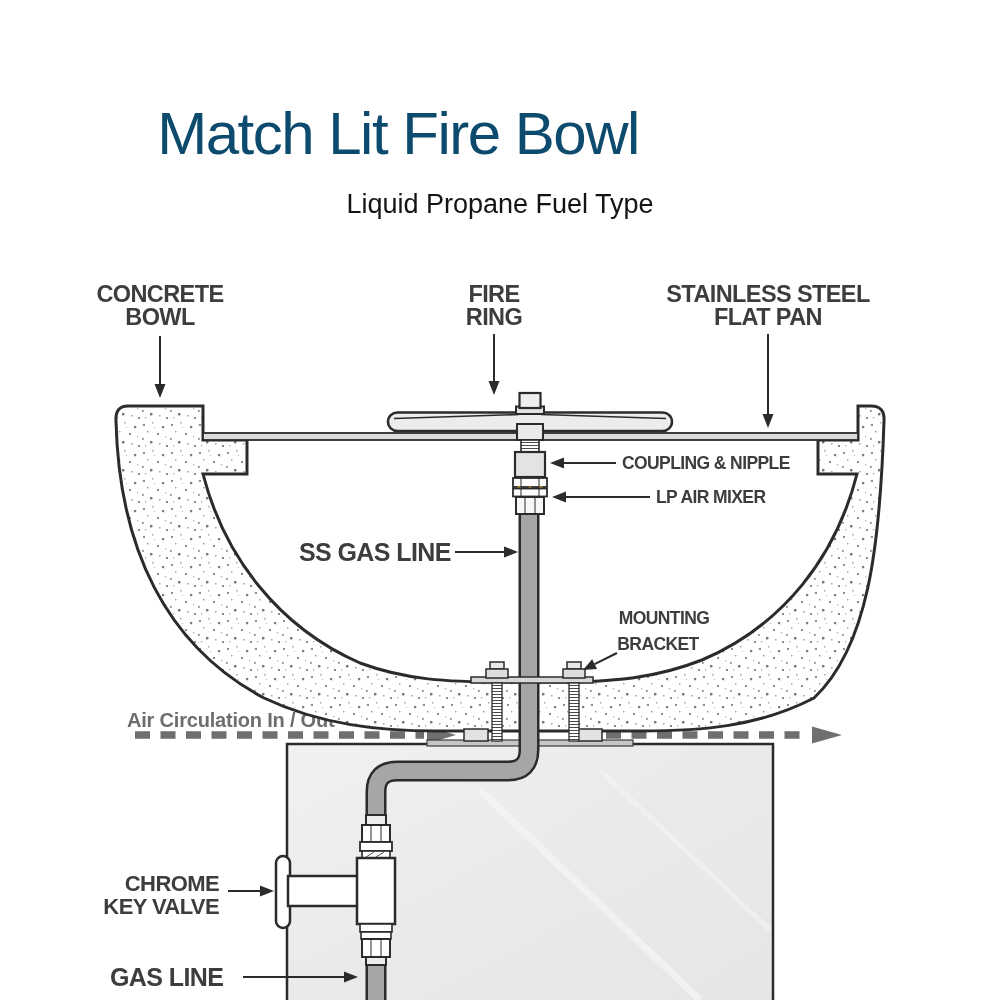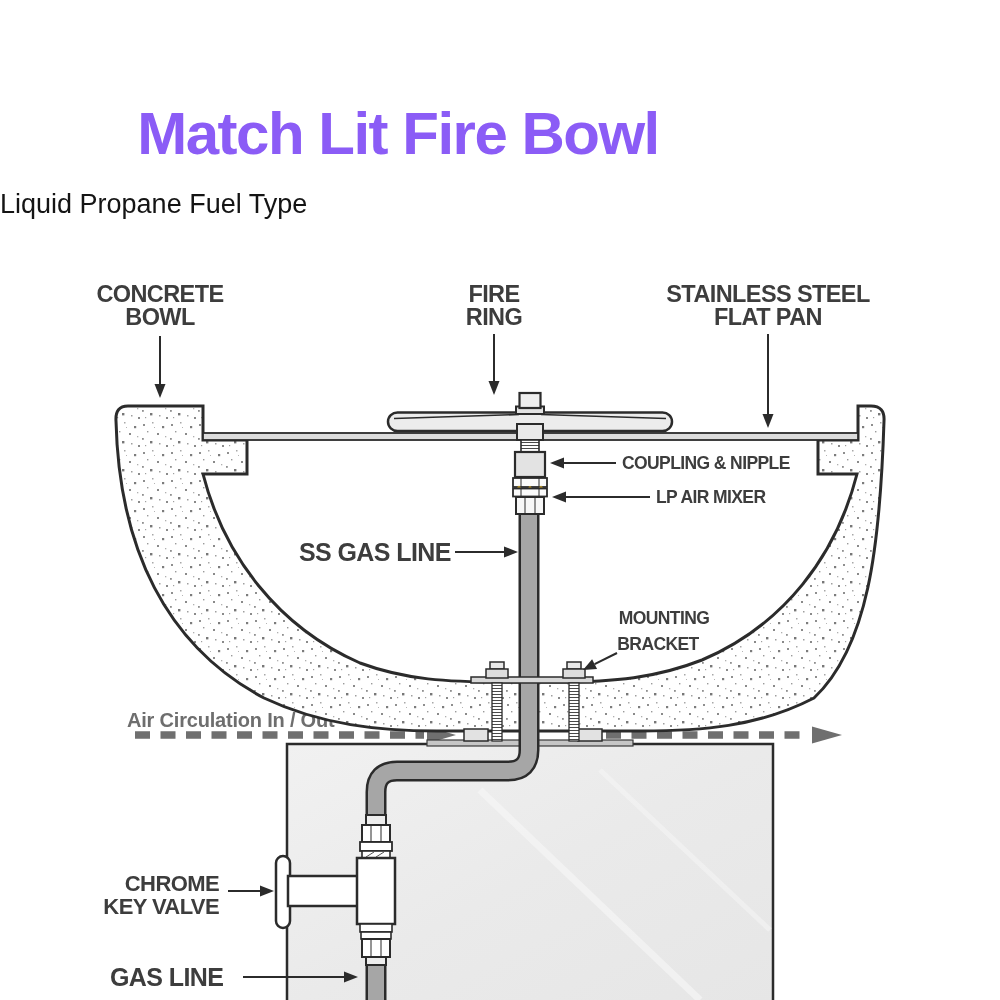--- a/index.html
+++ b/index.html
@@ -1,20 +1,20 @@
 <!DOCTYPE html>
 <html><head>
 <meta charset="utf-8">
 <style>
   html,body{margin:0;padding:0;background:#ffffff;}
   #page{position:relative;width:1000px;height:1000px;background:#ffffff;overflow:hidden;
         font-family:"Liberation Sans", sans-serif;}
   #title{position:absolute;top:100px;left:0;width:796px;text-align:center;
-         font-size:60px;font-weight:bold;letter-spacing:-1.5px;color:#8b5cf6;line-height:68px;}
-  #subtitle{position:absolute;top:188px;left:0;width:1000px;
+         font-size:60px;font-weight:normal;letter-spacing:-1.5px;color:#0c4a6e;line-height:68px;}
+  #subtitle{position:absolute;top:188px;left:0;width:1000px;text-align:center;
             font-size:27px;font-weight:400;color:#141414;line-height:32px;}
   svg{position:absolute;top:0;left:0;}
   .lbl{font-family:"Liberation Sans",sans-serif;font-weight:bold;fill:#3d3d3d;letter-spacing:-0.6px;}
   .lblTop{font-size:23.5px;}
   .lblSmall{font-size:17.5px;}
   .lblMed{font-size:22px;}
   .lblBig{font-size:25px;}
   .airTxt{font-family:"Liberation Sans",sans-serif;font-weight:bold;font-size:20px;fill:#6e6e6e;letter-spacing:-0.2px;}
   .arrowLine{stroke:#2b2b2b;stroke-width:2;fill:none;}
   .arrowHead{fill:#2b2b2b;stroke:none;}

